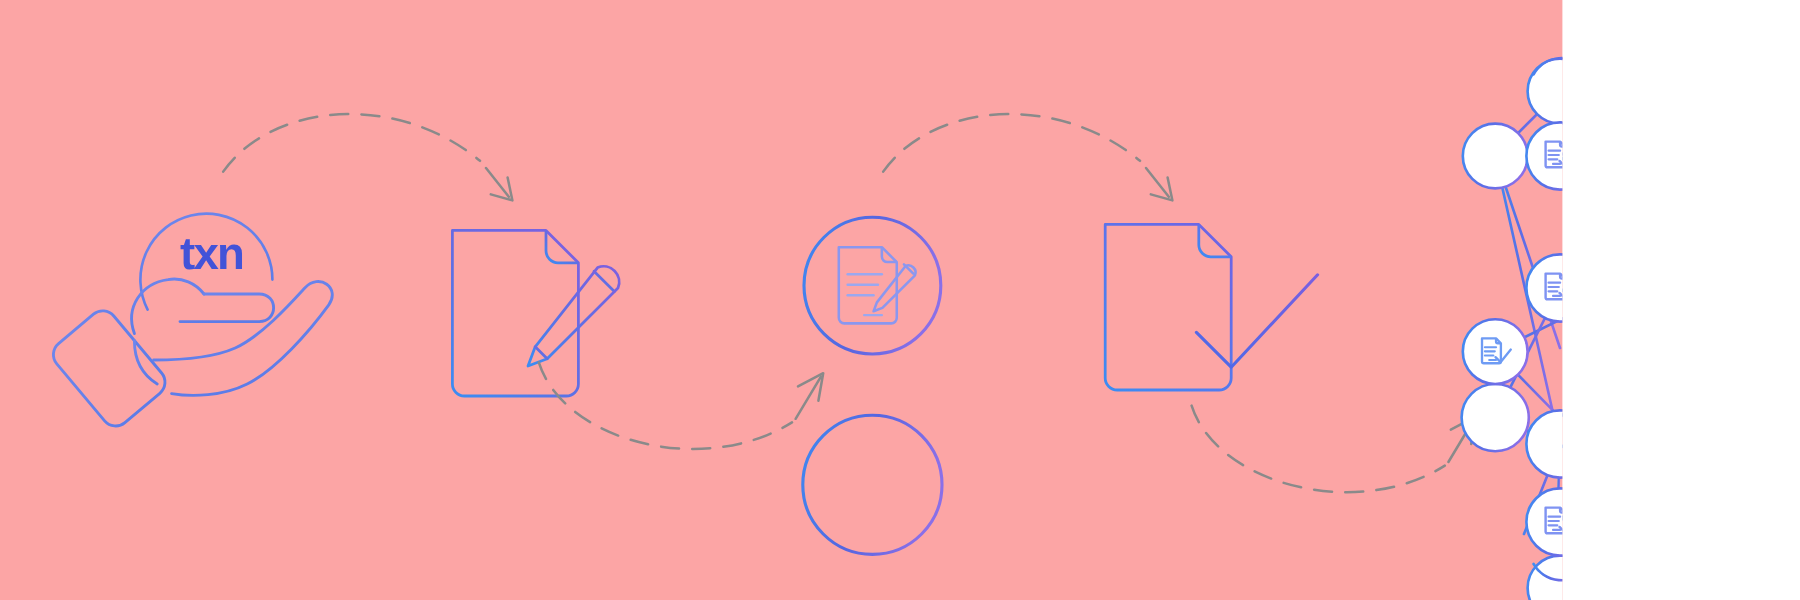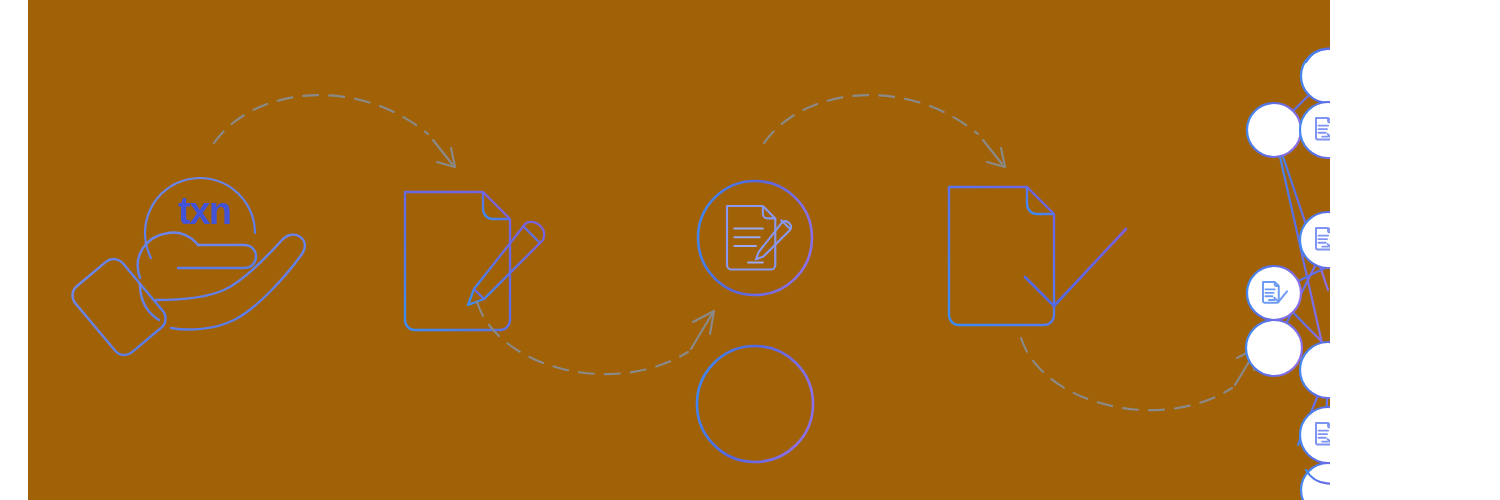--- a/index.html
+++ b/index.html
@@ -8,23 +8,22 @@
     padding: 0;
     background: #ffffff;
   }
   body {
     font-family: "Liberation Sans", sans-serif;
   }
   #stage {
     position: relative;
     width: 1302px;
     height: 500px;
-    background: #a16207;
+    background: #fca5a5;
     overflow: hidden;
-    margin-left: 28px;
   }
   #stage svg {
     display: block;
   }
   .txn-label {
     font-family: "Liberation Sans", sans-serif;
     font-weight: bold;
     font-size: 38px;
     letter-spacing: -1.5px;
     fill: #4253d8;

